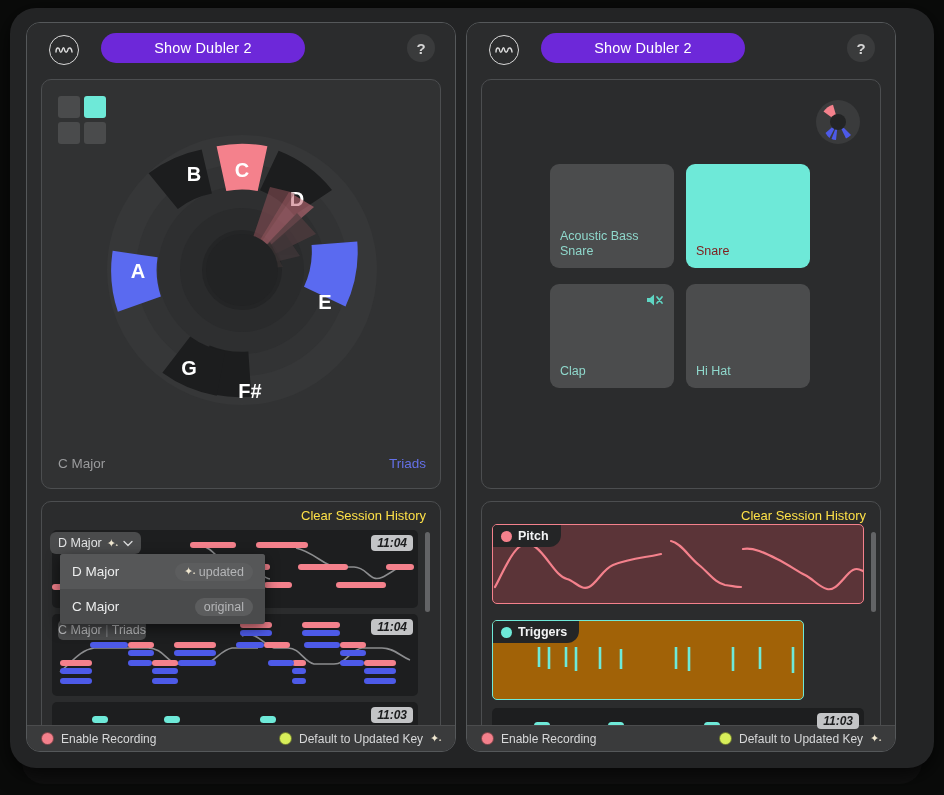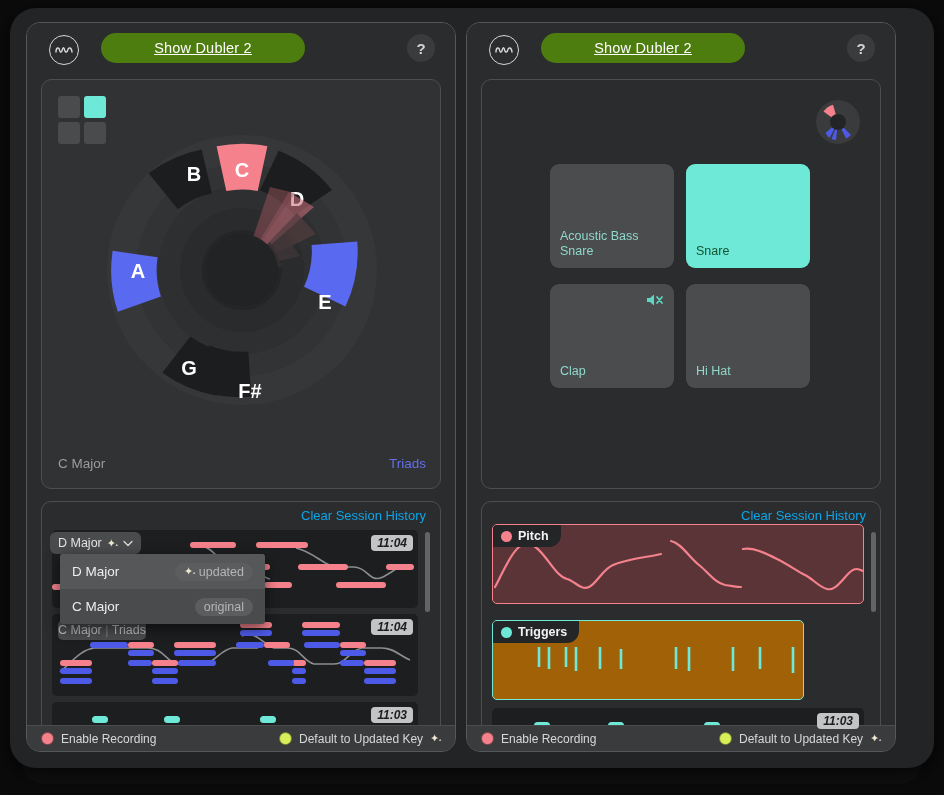--- a/index.html
+++ b/index.html
@@ -34,24 +34,23 @@
   .pheader{
     position:relative;height:52px;background:#2b2c2d;
   }
   .logo{
     position:absolute;left:22px;top:12px;width:28px;height:28px;border-radius:50%;
     border:1.6px solid #d8d8d8;display:flex;align-items:center;justify-content:center;
   }
   .logo svg{display:block;}
   .showbtn{
     position:absolute;left:74px;top:10px;width:204px;height:30px;border-radius:15px;
-    background:#4d7c0f;color:#fff;font-size:14.5px;display:flex;align-items:center;
+    background:#6d28d9;color:#fff;font-size:14.5px;display:flex;align-items:center;
     justify-content:center;border:none;cursor:pointer;letter-spacing:.2px;
     font-family:"Liberation Sans", sans-serif;
-    text-decoration:underline;
   }
   .helpbtn{
     position:absolute;right:20px;top:11px;width:28px;height:28px;border-radius:50%;
     background:#3a3b3c;color:#d5d5d5;font-size:15px;font-weight:bold;
     display:flex;align-items:center;justify-content:center;cursor:pointer;border:none;
     font-family:"Liberation Sans", sans-serif;
   }
 
   
   .maincard{
@@ -81,31 +80,31 @@
   .pads{position:absolute;left:68px;top:84px;width:264px;height:232px;}
   .pad{
     position:absolute;width:124px;height:104px;border-radius:9px;background:#4b4c4d;
     box-sizing:border-box;cursor:pointer;
   }
   .pad.p0{left:0;top:0;}
   .pad.p1{left:136px;top:0;background:#6ee9d8;}
   .pad.p2{left:0;top:120px;}
   .pad.p3{left:136px;top:120px;border-radius:9px;}
   .padlabel{position:absolute;left:10px;bottom:8px;font-size:12.5px;color:#8fd8cc;line-height:1.25;width:108px;}
-  .pad.p1 .padlabel{color:#14532d;}
+  .pad.p1 .padlabel{color:#7f1d1d;}
   .muteicon{position:absolute;right:9px;top:8px;color:#5fd6c4;}
 
   
   .histcard{
     position:absolute;left:14px;top:478px;width:400px;height:240px;
     background:#2b2c2d;border:1px solid #4c4e50;border-radius:10px;
     box-sizing:border-box;overflow:hidden;
   }
   .clearhist{
-    position:absolute;right:14px;top:6px;font-size:13px;color:#0ea5e9;cursor:pointer;
+    position:absolute;right:14px;top:6px;font-size:13px;color:#fde047;cursor:pointer;
   }
   .histscroll{position:absolute;left:10px;top:28px;width:382px;height:200px;overflow:hidden;}
   .histrow{position:absolute;left:0;width:366px;background:#1d1e1f;border-radius:5px;overflow:hidden;}
   .timebadge{
     position:absolute;right:5px;top:5px;background:#c3c4c6;color:#1b1c1d;border-radius:4px;
     font-size:12px;font-weight:bold;padding:1px 6px;z-index:6;font-style:italic;
   }
   .rowtag{
     position:absolute;left:6px;top:6px;background:#4a4b4c;border-radius:5px;padding:3px 0;
     font-size:12.5px;color:#b9babc;z-index:5;white-space:nowrap;

